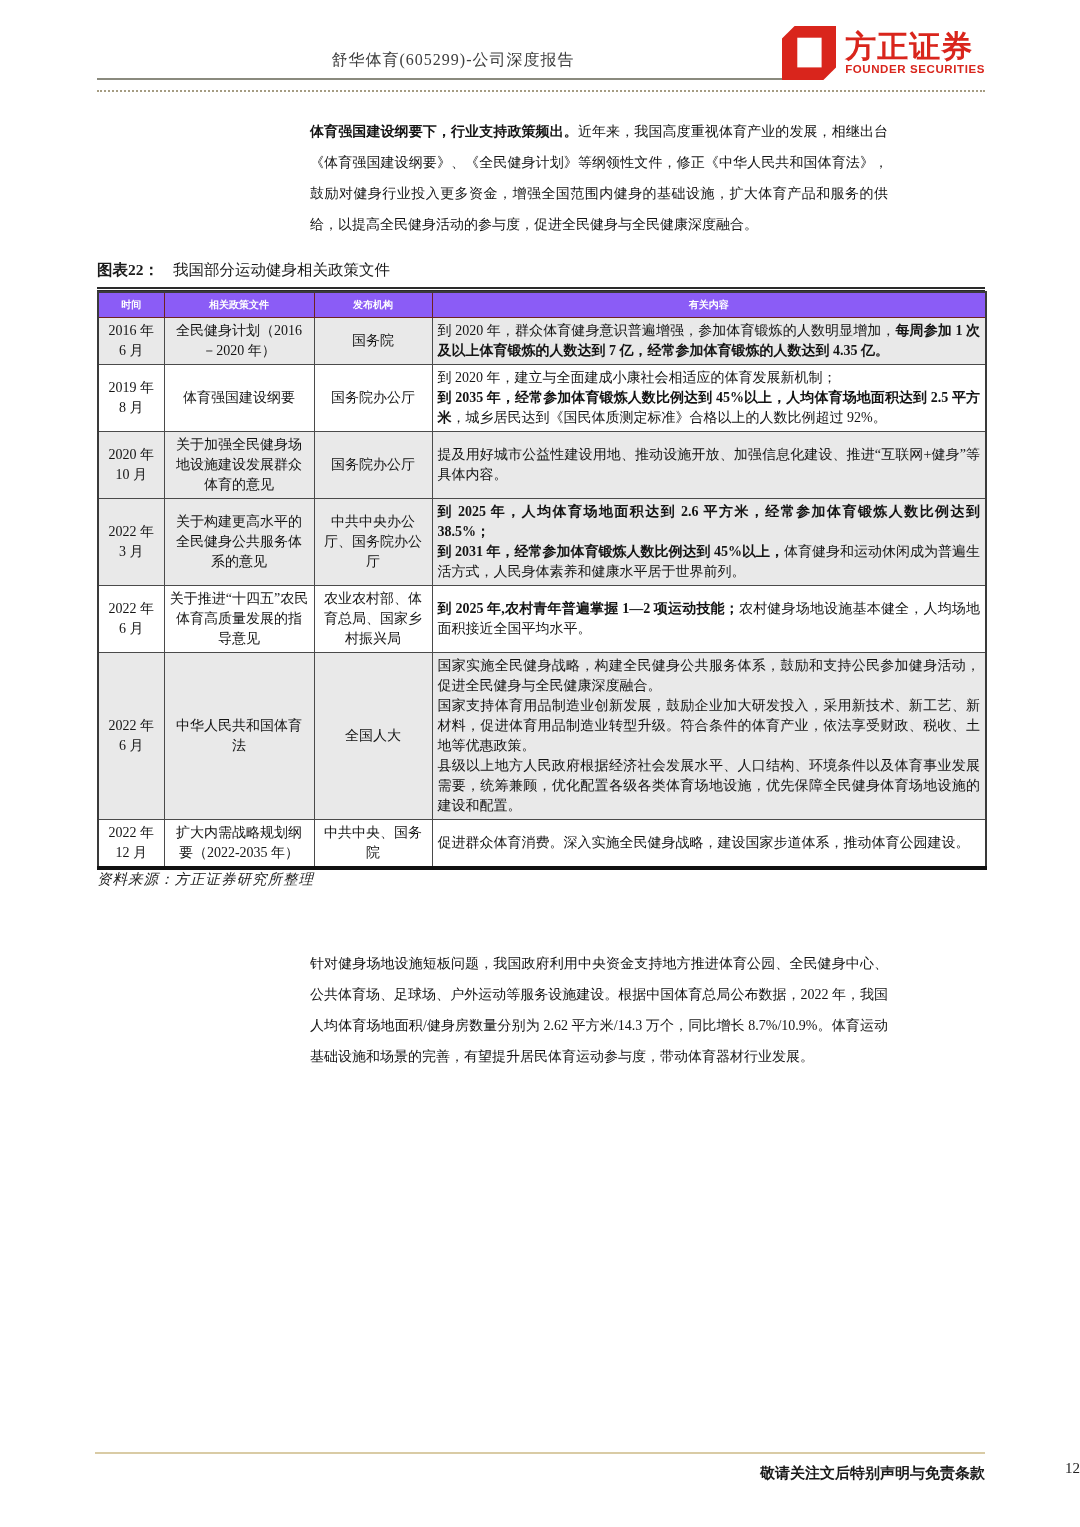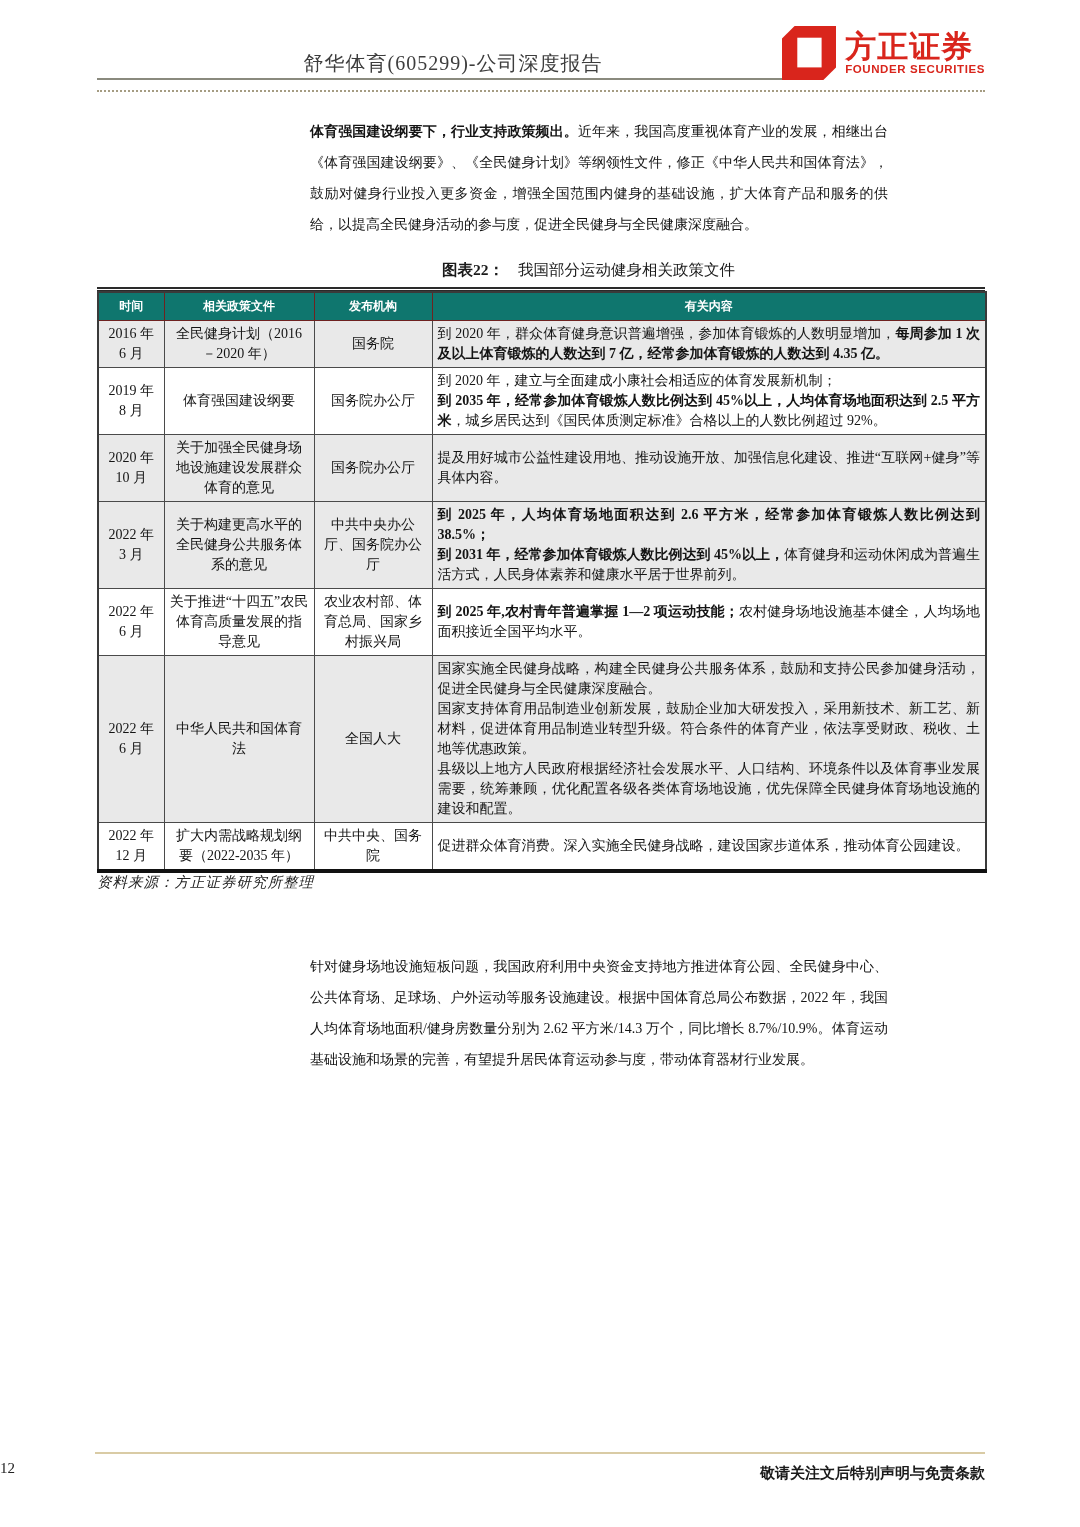--- a/index.html
+++ b/index.html
@@ -8,21 +8,21 @@
     width:1080px; height:1527px; position:relative;
     font-family:"Liberation Serif","DejaVu Serif",serif;
     color:#1a1a1a;
   }
   .page { position:absolute; inset:0; }
 
   
   .hdr { position:relative; height:100px; }
   .doc-title {
     position:absolute; left:97px; top:50px; width:712px;
-    text-align:center; font-size:20px; color:#3d3d3d; letter-spacing:1px;
+    text-align:center; font-size:16px; color:#3d3d3d; letter-spacing:1px;
   }
   .hdr-rule {
     position:absolute; left:97px; top:78px; width:712px;
     border-top:2px solid #8a8a7e;
   }
   .hdr-dotted {
     position:absolute; left:97px; top:90px; width:888px;
     border-top:2px dotted #a59c82;
   }
   .logo { position:absolute; right:95px; top:26px; display:flex; align-items:center; gap:9px;margin-left:44px; }
@@ -32,56 +32,56 @@
 
   
   .para {
     margin-left:310px; width:578px;
     font-size:14px; line-height:31px; text-align:justify; color:#141414;
   }
   .para .lead { font-weight:bold; }
   .intro { margin-top:16px; }
 
   
-  .fig-row { margin:20px 0 0 97px; font-size:15.5px;text-align:center; }
+  .fig-row { margin:20px 0 0 97px; font-size:15.5px; }
   .fig-label { font-weight:bold; }
   .fig-title { margin-left:14px; }
   .fig-rule { margin:6px 0 0 97px; width:888px; height:4px;
     border-top:2px solid #2a2a2a; border-bottom:1px solid #2a2a2a; }
 
   
   table.policy {
     margin-left:97px; width:888px; border-collapse:collapse;
     font-size:14px; table-layout:fixed;
     border:2px solid #3a3a3a; border-bottom:4px solid #111;
   }
   table.policy th {
-    background:#0f766e; color:#ffffff; font-weight:bold;
-    padding:5px 2px; border:1px solid #6e2220; font-size:12px;
+    background:#8b5cf6; color:#ffffff; font-weight:bold;
+    padding:5px 2px; border:1px solid #6e2220; font-size:10px;
   }
   table.policy td {
     border:1px solid #4a4a4a; padding:3px 5px; vertical-align:middle;
     line-height:20px; color:#141414;
   }
   tr.shaded td { background:#e9e9e9; }
   td.c-time, td.c-policy, td.c-agency { text-align:center; }
   .cl { text-align:justify; }
   .cl .b { font-weight:bold; }
   col.w-time { width:66px; } col.w-policy { width:150px; }
   col.w-agency { width:118px; } col.w-content { width:554px; }
 
   
   .source { margin:0 0 0 97px; font-size:14.5px; font-style:italic; color:#222; letter-spacing:1px; }
 
   
   .para2 { margin-top:59px; }
 
   
   .ft-rule { position:absolute; left:95px; top:1452px; width:890px; border-top:2px solid #d9cba5; }
-  .ft-page { position:absolute; left:0; top:1460px; width:1080px; text-align:left; font-size:15px; color:#222; }
+  .ft-page { position:absolute; left:0; top:1460px; width:1080px; text-align:right; font-size:15px; color:#222; }
   .ft-notice {
     position:absolute; right:95px; top:1464px;
     font-family:"Liberation Sans","DejaVu Sans",sans-serif;
     font-weight:bold; font-size:15px; color:#1a1a1a;
   }
 </style>
 </head>
 <body>
 
 <div class="page">

